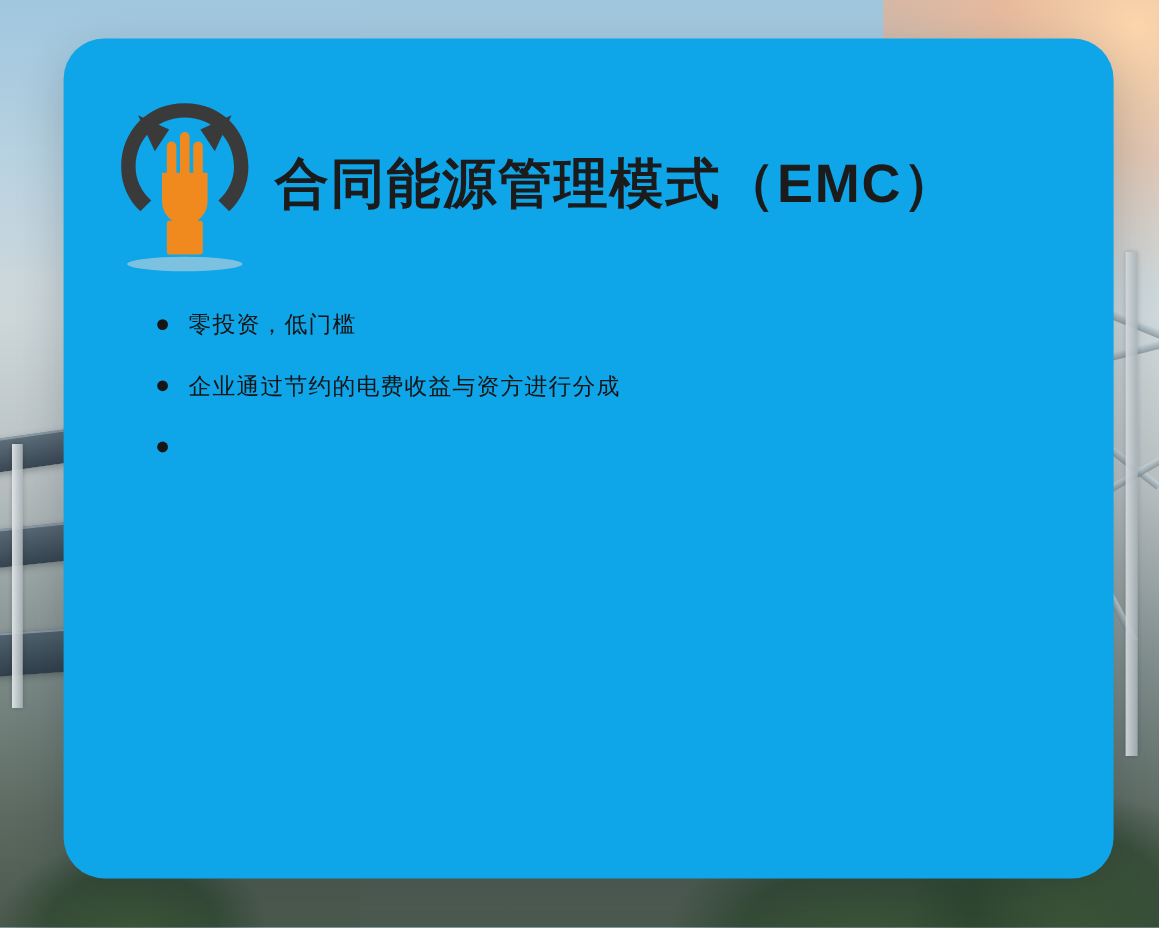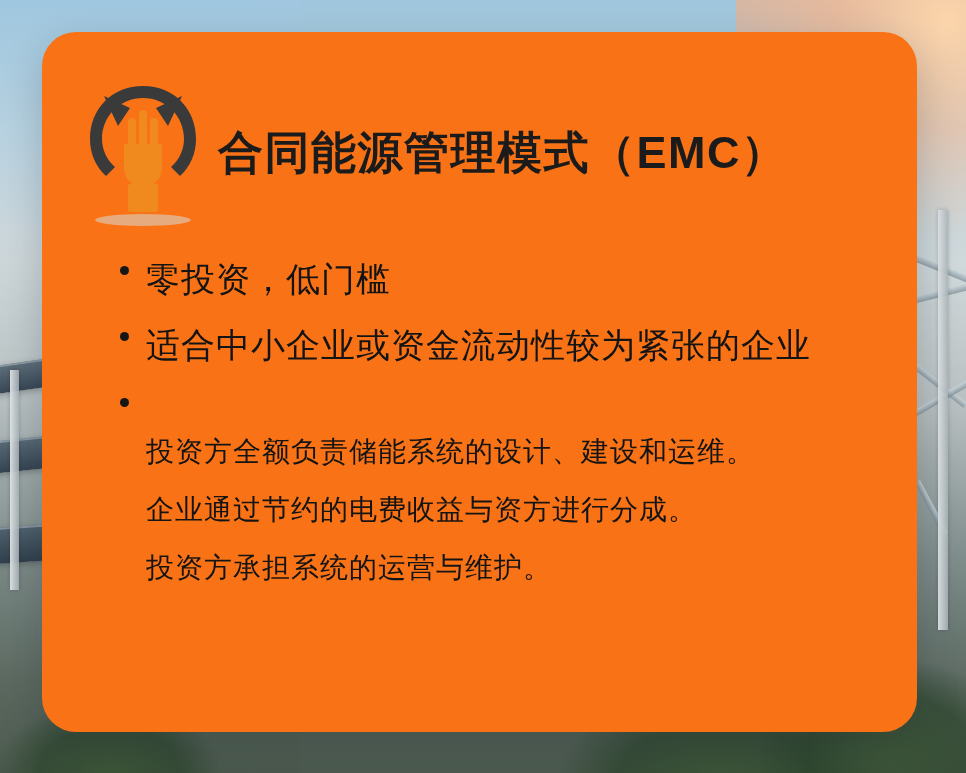--- a/index.html
+++ b/index.html
@@ -70,25 +70,25 @@
   }
   .beam {
     position: absolute;
     background: linear-gradient(180deg, rgba(200,215,220,0.85), rgba(120,135,145,0.7));
     transform-origin: left top;
   }
 
   
   .card {
     position: absolute;
-    left: 42px;
+    left: 53px;
     top: 32px;
     width: 875px;
     height: 700px;
-    background: #f97316;
+    background: #0ea5e9;
     border-radius: 34px;
     box-shadow: 0 14px 40px rgba(20,30,40,0.22);
     box-sizing: border-box;
     padding: 0;
   }
 
   
   .header {
     display: flex;
     align-items: center;
@@ -114,21 +114,21 @@
   }
 
   
   .bullets {
     margin: 34px 0 0 0;
     padding: 0 0 0 104px;
     list-style: none;
   }
   .bullets li {
     position: relative;
-    font-size: 34px;
+    font-size: 19px;
     line-height: 1.0;
     color: #141414;
     margin-bottom: 32px;
     letter-spacing: 1px;
   }
   .bullets li .dot {
     position: absolute;
     left: -26px;
     top: 4px;
     width: 9px;
@@ -202,27 +202,22 @@
       <div class="title">合同能源管理模式（EMC）</div>
     </div>
 
     <ul class="bullets">
       <li>
         <span class="dot"></span>
         <span>零投资，低门槛</span>
       </li>
       <li>
         <span class="dot"></span>
-        <span>适合中小企业或资金流动性较为紧张的企业</span>
+        <span>企业通过节约的电费收益与资方进行分成</span>
       </li>
       <li>
         <span class="dot"></span>
       </li>
     </ul>
 
-    <div class="paras">
-      <p>投资方全额负责储能系统的设计、建设和运维。</p>
-      <p>企业通过节约的电费收益与资方进行分成。</p>
-      <p>投资方承担系统的运营与维护。</p>
-    </div>
 
   </div>
 </div>
 
 </body></html>

